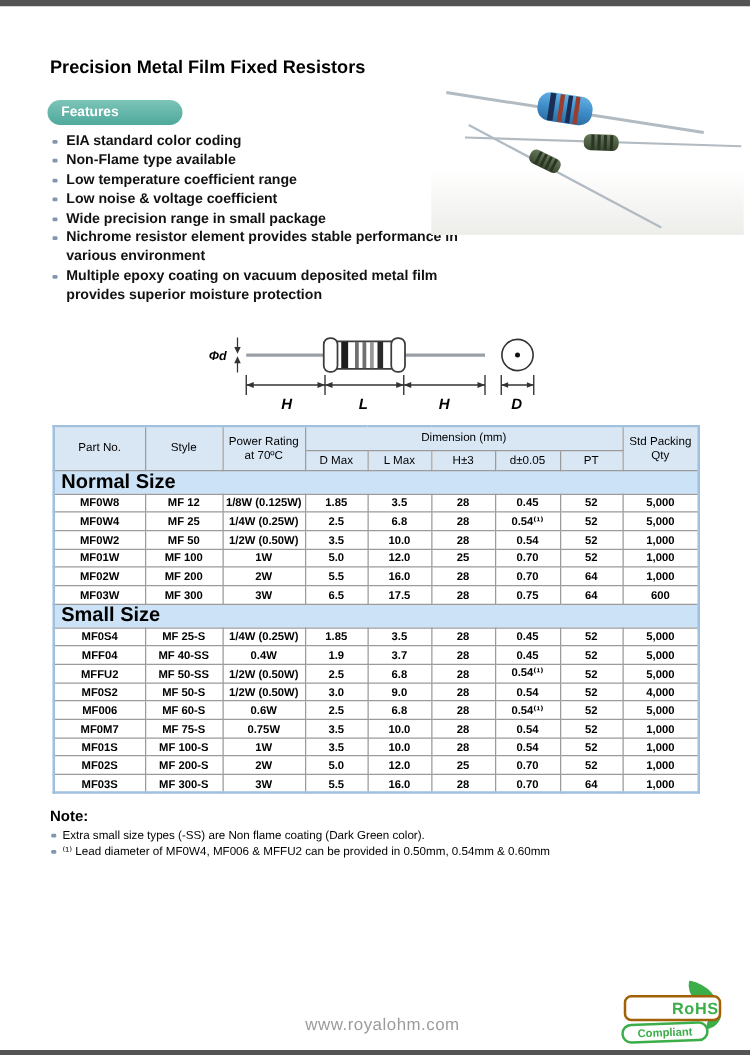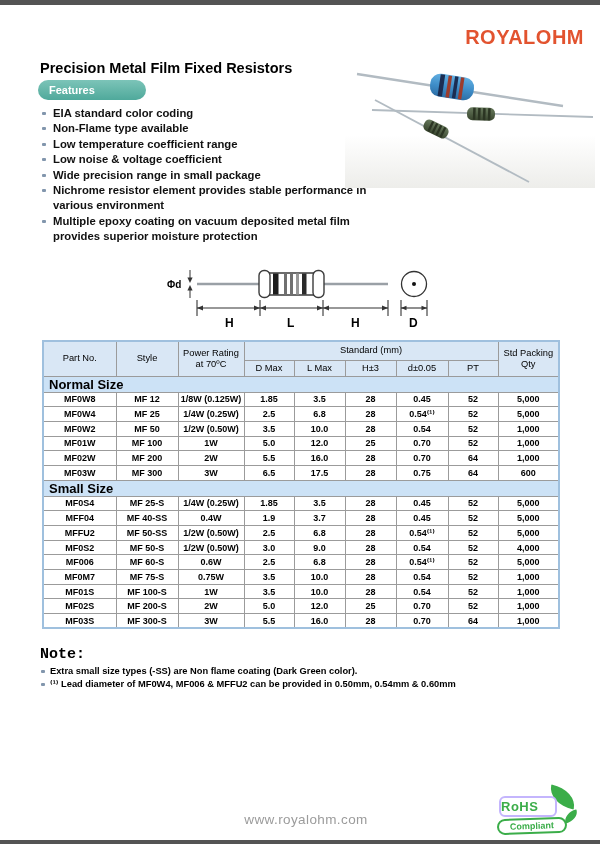--- a/index.html
+++ b/index.html
@@ -7,83 +7,82 @@
   .page {
     position:relative; width:600px; height:848px; background:#ffffff;
     font-family:"Liberation Sans","DejaVu Sans",sans-serif; color:#000;
     margin:0 auto; overflow:hidden;
   }
   .top-bar { position:absolute; left:0; top:0; width:600px; height:5px; background:#545454; }
   .bottom-bar { position:absolute; left:0; top:840px; width:600px; height:4px; background:#545454; }
 
   .logo { position:absolute; right:16px; top:26px; font-size:20px; font-weight:bold;
           color:#E2532F; letter-spacing:0.5px; }
-  .title { position:absolute; left:40px; top:60px; font-size:14.5px; font-weight:bold; }
+  .title { position:absolute; left:40px; top:46px; font-size:14.5px; font-weight:bold; }
 
   .features-badge { position:absolute; left:38px; top:80px; width:108px; height:20px;
     background:linear-gradient(#7cc4b8,#4fa99b); border-radius:11px; color:#fff;
     font-size:11px; font-weight:bold; line-height:20px; padding-left:11px; }
 
   .features-list { position:absolute; left:40px; top:106px; width:332px; list-style:none;
     font-size:11.3px; font-weight:bold; line-height:15.4px; color:#111; }
   .features-list li { position:relative; padding-left:13px; }
   .features-list li::before { content:""; position:absolute; left:2px; top:6px;
     width:4px; height:3px; background:#8296ad; border-radius:1px; }
 
   .photo { position:absolute; left:345px; top:70px; width:250px; height:118px;
     background:linear-gradient(#ffffff 55%, #ededea); }
 
   .standard { position:absolute; left:395px; top:179px; width:192px; text-align:right;
     font-size:9px; font-weight:bold; line-height:13px; }
 
-  .diagram { position:absolute; left:60px; top:250px; }
+  .diagram { position:absolute; left:60px; top:250px;font-style:italic; }
   .diagram text { font-family:"Liberation Sans","DejaVu Sans",sans-serif; }
 
   .spec-table { position:absolute; left:42px; top:340px; width:516px;
     border-collapse:collapse; table-layout:fixed; }
   .spec-table th, .spec-table td { border:1px solid #9b9b9b; text-align:center;
     overflow:hidden; white-space:nowrap; }
   .spec-table { border:2px solid #9fc0de; }
   .spec-table thead th { background:#d9e7f5; font-size:9.3px; font-weight:normal;
     white-space:normal; line-height:11px; padding:1px 0; }
   .spec-table tr.hrow1 th { height:19px; }
   .spec-table tr.hrow2 th { height:16px; }
   .spec-table td { font-size:9px; font-weight:bold; height:14.7px; padding:0 1px; }
-  .spec-table tr.section-row td { background:#cce2f6; text-align:left; font-size:13px;
+  .spec-table tr.section-row td { background:#cce2f6; text-align:left; font-size:16px;
     font-weight:bold; padding-left:5px; height:15px; }
 
   .note { position:absolute; left:40px; top:646px; width:480px; }
-  .note-title { font-size:15px; font-weight:bold; margin-bottom:2px;font-family:Liberation Mono, monospace; }
-  .note-list { list-style:none; font-size:9.3px; font-weight:bold; line-height:13px; }
+  .note-title { font-size:12px; font-weight:bold; margin-bottom:2px; }
+  .note-list { list-style:none; font-size:9.3px; font-weight:normal; line-height:13px; }
   .note-list li { position:relative; padding-left:10px; }
   .note-list li::before { content:""; position:absolute; left:1px; top:5px;
     width:4px; height:2.5px; background:#8296ad; border-radius:1px; }
 
   .footer-url { position:absolute; left:0; top:812px; width:600px; text-align:center;
     font-size:13.5px; color:#9b9b9b; letter-spacing:0.4px;padding-left:12px; }
 
   .rohs { position:absolute; left:497px; top:787px; width:82px; height:55px; }
   .rohs-leaf-top { position:absolute; left:52px; top:0; width:27px; height:20px;
     background:#3BAD49; border-radius:4% 100% 4% 100%; transform:rotate(12deg); }
   .rohs-leaf-right { position:absolute; left:67px; top:24px; width:14px; height:11px;
     background:#3BAD49; border-radius:100% 4% 100% 4%; transform:rotate(-14deg); }
-  .rohs-box { position:absolute; left:2px; top:9px; width:58px; height:21px;
-    border:2px solid #c4b5fd; border-radius:6px; background:#fff; color:#3BAD49;
-    font-weight:bold; font-size:13px; text-align:left; line-height:18px; letter-spacing:0.5px; }
+  .rohs-box { position:absolute; left:2px; top:9px; width:78px; height:21px;
+    border:2px solid #a16207; border-radius:6px; background:#fff; color:#3BAD49;
+    font-weight:bold; font-size:13px; text-align:right; line-height:18px; letter-spacing:0.5px; }
   .rohs-pill { position:absolute; left:0; top:31px; width:70px; height:16px;
     border:2px solid #3BAD49; border-radius:9px; background:#fff; color:#3BAD49;
     font-weight:bold; font-size:9px; text-align:center; line-height:13px; transform:rotate(-2deg); }
 </style>
 </head>
 <body>
 
 <div class="page">
   <div class="top-bar"></div>
 
-  <div class="logo">ROYALOHM</div>
   <div class="title">Precision Metal Film Fixed Resistors</div>
 
   <div class="features-badge">Features</div>
   <ul class="features-list">
       <li>EIA standard color coding</li>
       <li>Non-Flame type available</li>
       <li>Low temperature coefficient range</li>
       <li>Low noise &amp; voltage coefficient</li>
       <li>Wide precision range in small package</li>
       <li>Nichrome resistor element provides stable performance in various environment</li>
@@ -198,21 +197,21 @@
         <col style="width:51px">
       <col style="width:52px">
         <col style="width:50px">
         <col style="width:61px">
     </colgroup>
     <thead>
       <tr class="hrow1">
         <th rowspan="2">Part No.</th>
         <th rowspan="2">Style</th>
         <th rowspan="2">Power Rating at 70ºC</th>
-        <th colspan="5">Standard (mm)</th>
+        <th colspan="5">Dimension (mm)</th>
         <th rowspan="2">Std Packing Qty</th>
       </tr>
       <tr class="hrow2">
         <th>D Max</th>
         <th>L Max</th>
         <th>H±3</th>
         <th>d±0.05</th>
         <th>PT</th>
       </tr>
     </thead>

